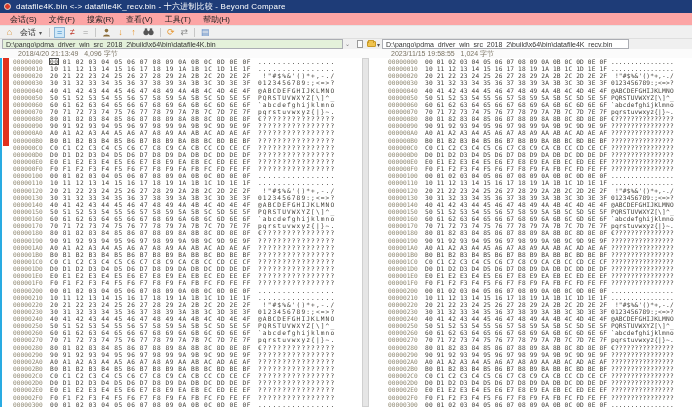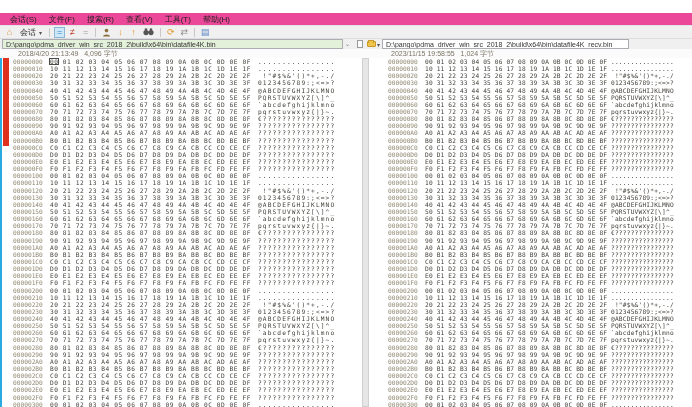--- a/index.html
+++ b/index.html
@@ -11,21 +11,21 @@
   body{width:692px;height:407px;overflow:hidden;font-family:"Liberation Sans",sans-serif;background:#fff;}
   #window{position:relative;width:692px;height:407px;background:#fff;overflow:hidden;}
 
   
   #titlebar{position:absolute;left:0;top:0;width:692px;height:13px;background:var(--c-titlebar);
     display:flex;align-items:center;padding:0 4px;}
   #app-icon{width:7px;height:7px;border-radius:50%;background:#d93b2a;border:1px solid #f0e0d0;margin-right:5px;flex:none;}
   #title-text{color:#fff;font-size:8px;white-space:nowrap;letter-spacing:.2px;}
 
   
-  #menubar{position:absolute;left:0;top:13px;width:692px;height:13px;background:#ec4899;
+  #menubar{position:absolute;left:0;top:13px;width:692px;height:13px;background:#fca5a5;
     display:flex;align-items:center;padding-left:4px;border-bottom:1px solid #e4e4e4;}
   .menu-item{font-size:8px;color:#222;padding:0 6px;white-space:nowrap;}
 
   
   #toolbar{position:absolute;left:0;top:26px;width:692px;height:13px;background:#f0f0f0;
     display:flex;align-items:center;padding-left:3px;border-bottom:1px solid #dedede;}
   .tbtn{height:11px;min-width:11px;display:flex;align-items:center;justify-content:center;
     margin:0 1px;font-size:9px;line-height:10px;border:1px solid transparent;padding:0 1px;}
   .tbtn.active{background:#cfe8f8;border-color:#8ab6d8;}
   .tsep{width:1px;height:9px;background:#c8c8c8;margin:0 3px;}
@@ -77,20 +77,24 @@
   .ascii{flex:none;letter-spacing:1.1px;}
   #pane-right .ascii{letter-spacing:.2px;}
 
   #cursor-box{position:absolute;left:49px;top:0;width:10px;height:7px;border:1px solid #4a4a4a;}
 </style>
 </head>
 <body>
 
 <div id="window">
 
+  <div id="titlebar">
+    <div id="app-icon"></div>
+    <div id="title-text">datafile4K.bin &lt;-&gt; datafile4K_recv.bin - 十六进制比较 - Beyond Compare</div>
+  </div>
 
   <div id="menubar">
       <span class="menu-item">会话(S)</span>
       <span class="menu-item">文件(F)</span>
       <span class="menu-item">搜索(R)</span>
       <span class="menu-item">查看(V)</span>
       <span class="menu-item">工具(T)</span>
       <span class="menu-item">帮助(H)</span>
     </div>
 

